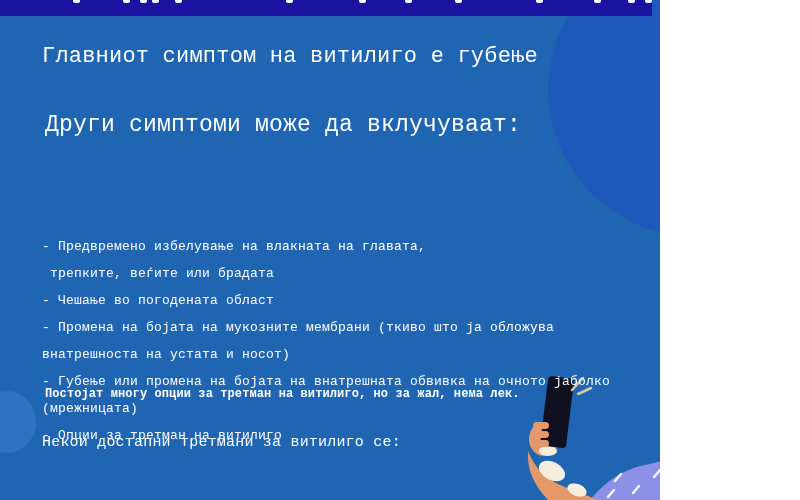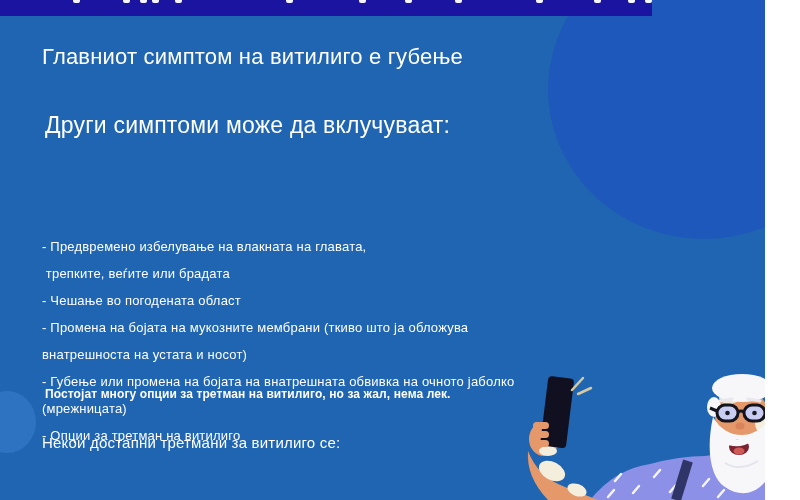--- a/index.html
+++ b/index.html
@@ -1,20 +1,20 @@
 <!DOCTYPE html>
 <html><head>
 <meta charset="utf-8">
 <style>
   * { margin:0; padding:0; box-sizing:border-box; }
   html,body { width:800px; height:500px; }
   .stage {
-    position:relative; width:765px; height:500px;
+    position:relative; width:660px; height:500px;
     background:#2065b1; overflow:hidden;
-    font-family:Liberation Sans, sans-serif;
+    font-family:Liberation Mono, monospace;
     color:#ffffff;
     padding-left:12px;
   }
   
   .blob-tr {
     position:absolute; left:546px; top:-78px; width:380px; height:308px;
     background:#1e58ba; border-radius:45% 55% 58% 42% / 50% 48% 52% 50%;
     transform:rotate(-16deg);
   }
   .blob-left {

